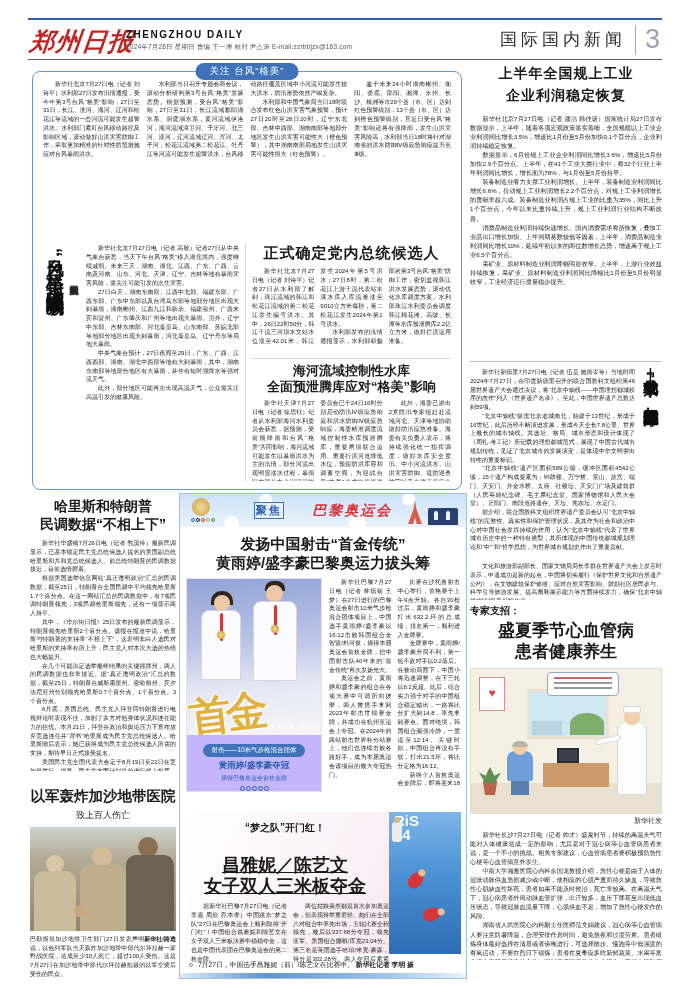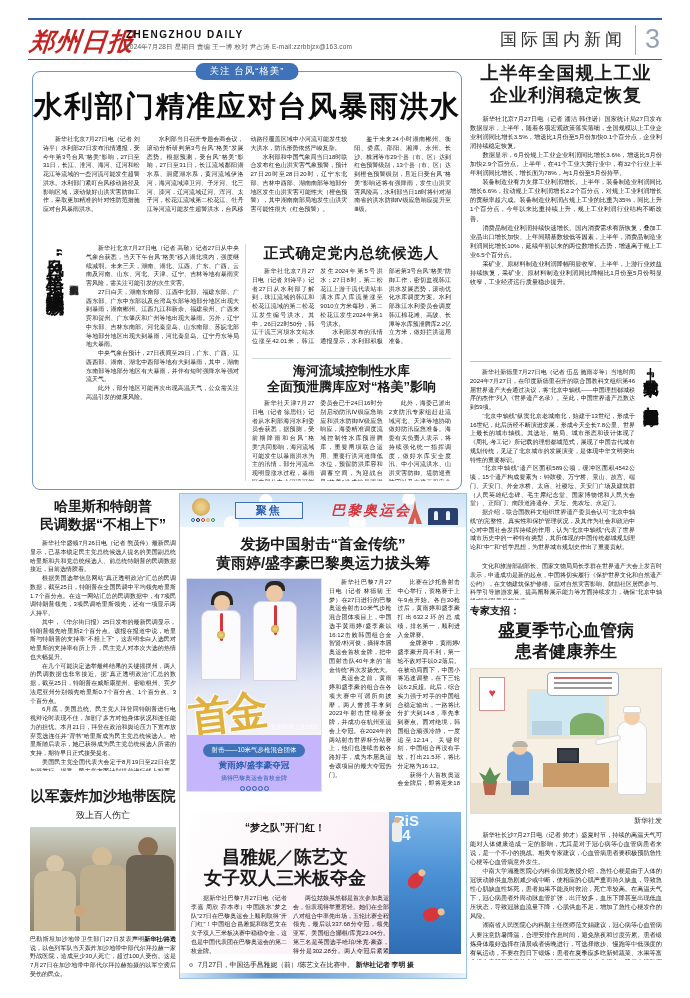--- a/index.html
+++ b/index.html
@@ -41,21 +41,21 @@
   .right-stack { flex:1; display:flex; flex-direction:column; }
   .rivers-title { text-align:center; font-size:15px; font-weight:900; letter-spacing:1px; }
   .rivers-body { margin-top:4px; height:86px; overflow:hidden; }
   .stack-divider { border-top:1px solid #ccd8e8; margin:5px 0 4px; }
   .haihe-title { text-align:center; font-size:13px; font-weight:900; line-height:16px; }
   .haihe-title span { display:block; }
   .haihe-body { margin-top:4px; flex:1; overflow:hidden; }
 
   
   .industry { left:470px; top:62px; width:192px; }
-  .industry-title { text-align:center; font-size:18px; font-weight:900; line-height:22px; letter-spacing:1px; }
+  .industry-title { text-align:center; font-size:14px; font-weight:900; line-height:22px; letter-spacing:1px; }
   .industry-title span { display:block; }
   .industry-body { margin-top:8px; height:238px; overflow:hidden; font-size:6.2px; }
   .rdivider1 { left:470px; top:361px; width:192px; height:1px; background:#bfbfbf; }
 
   .axis { left:470px; top:368px; width:192px; height:234px; }
   .axis-flex { display:flex; height:190px; overflow:hidden; }
   .axis-body-top { flex:1; overflow:hidden; margin-right:5px; }
   .axis-vtitle { writing-mode:vertical-rl; font-size:15px; font-weight:900; line-height:22px; color:#0d0d0d; }
   .axis-body-bottom { margin-top:4px; height:38px; overflow:hidden; }
 
@@ -110,21 +110,21 @@
       radial-gradient(circle at 30% 20%, #ffffff 0 6px, transparent 7px),
       radial-gradient(circle at 62% 85%, #ffffff 0 8px, transparent 9px),
       radial-gradient(circle at 80% 15%, #ffffff 0 6px, transparent 7px),
       linear-gradient(180deg,#cde2f6,#e9f3fc); }
   .emblem { position:absolute; left:12px; top:4px; width:18px; height:18px; border-radius:50%; background:radial-gradient(#ecd08a 20%,#c89a3f); }
   .mini-rings { position:absolute; left:11px; top:24px; display:flex; gap:1px; }
   .mini-rings i { width:4px; height:4px; border-radius:50%; border:1px solid #2b5fae; display:block; }
   .mini-rings i:nth-child(2){ border-color:#222; } .mini-rings i:nth-child(3){ border-color:#d6353b; }
   .mini-rings i:nth-child(4){ border-color:#d9a832; } .mini-rings i:nth-child(5){ border-color:#3f8a4f; }
   .banner-center { position:absolute; left:0; right:0; top:7px; text-align:center; }
-  .focus-label { display:inline-block; border:1px solid #3f72b8; background:#e8f1fb; color:#2b5fae; font-weight:bold; font-size:11px; padding:0 20px; letter-spacing:2px; vertical-align:middle; }
+  .focus-label { display:inline-block; border:1px solid #3f72b8; background:#e8f1fb; color:#2b5fae; font-weight:bold; font-size:11px; padding:0 1px; letter-spacing:2px; vertical-align:middle; }
   .banner-title { display:inline-block; color:#d6353b; font-size:14px; font-weight:900; font-style:italic; letter-spacing:2px; margin-left:24px; vertical-align:middle; }
   .eiffel { position:absolute; right:44px; top:6px; width:14px; height:24px; background:#d6604d; clip-path:polygon(50% 0,60% 38%,100% 100%,62% 100%,50% 72%,38% 100%,0 100%,40% 38%); }
   .landmark { position:absolute; right:8px; top:14px; width:30px; height:17px; background:#2b3f6e; border-radius:2px 2px 0 0; }
   .landmark i { position:absolute; top:3px; width:4px; height:9px; background:#e9f3fc; border-radius:2px 2px 0 0; display:block; }
   .landmark i:first-child { left:6px; } .landmark i:last-child { left:18px; }
 
   .shoot-title { margin-top:7px; text-align:center; font-size:15px; font-weight:900; line-height:19px; }
   .shoot-title span { display:block; }
   .shoot-row { margin:6px 6px 0; display:flex; height:214px; }
   .gold-photo { width:136px; display:flex; flex-direction:column; border:1px solid #e3e3ef; overflow:hidden; }
@@ -139,21 +139,21 @@
   .gp-caption { height:56px; background:#c4b5fd; text-align:center; padding-top:3px; }
   .gp-pill { display:inline-block; background:#3f72b8; color:#fff; font-size:6.5px; padding:2px 8px; border-radius:9px; }
   .gp-line1 { font-size:8.5px; font-weight:bold; color:#2b5fae; margin-top:3px; }
   .gp-line2 { font-size:6px; color:#2b5fae; margin-top:2px; }
   .gp-rings { margin-top:3px; display:flex; justify-content:center; gap:1px; }
   .gp-rings i { width:5px; height:5px; border-radius:50%; border:1px solid #2b5fae; display:block; }
   .shoot-body { flex:1; margin-left:7px; overflow:hidden; }
 
   .diving { position:absolute; left:5px; right:5px; top:318px; height:142px; background:linear-gradient(115deg,#ffffff 0%,#fbf1f6 55%,#f5e3ee 100%); }
   .dive-kicker { margin-top:9px; width:200px; text-align:center; font-size:10px; font-weight:bold; }
-  .dive-title { width:200px; text-align:center; font-size:18px; font-weight:900; line-height:21px; margin-top:12px; }
+  .dive-title { width:200px; text-align:center; font-size:18px; font-weight:900; line-height:21px; margin-top:20px;text-decoration:underline; }
   .dive-title span { display:block; }
   .dive-body { width:198px; margin:5px 0 0 6px; height:62px; overflow:hidden; }
   .dive-photo { position:absolute; right:0; top:0; width:72px; height:142px; background:linear-gradient(180deg,#7db5e8 0%,#4a90d4 45%,#2f6db5 100%); overflow:hidden; }
   .ris-text { position:absolute; left:5px; top:2px; color:#fff; font-size:15px; font-weight:900; line-height:14px; opacity:.95; }
   .diver { position:absolute; width:13px; height:17px; background:#d6353b; border-radius:45%; }
   .diver i { position:absolute; top:-5px; left:3px; width:7px; height:7px; background:#eac094; border-radius:50%; display:block; }
   .d1 { left:20px; top:60px; transform:rotate(40deg); }
   .d2 { left:36px; top:94px; transform:rotate(75deg); }
   .official { position:absolute; left:3px; top:10px; width:10px; height:20px; background:#ececec; border-radius:3px; }
   .official i { position:absolute; top:-5px; left:2px; width:6px; height:6px; background:#d8b48e; border-radius:50%; display:block; }
@@ -175,21 +175,20 @@
   </div>
   <div class="abs page-label">
     <span class="section-name">国际国内新闻</span>
     <span class="vertbar"></span>
     <span class="page-num">3</span>
   </div>
   <div class="abs headrule"></div>
 
   <div class="abs focus-box">
     <div class="focus-badge">关注 台风“格美”</div>
-    <div class="focus-title">水利部门精准应对台风暴雨洪水</div>
     <div class="focus-main-body bodytext cols-4">
       <p>新华社北京7月27日电（记者 刘诗平）水利部27日发布汛情通报，受今年第3号台风“格美”影响，27日至31日，长江、淮河、海河、辽河和松花江等流域的一些河流可能发生超警洪水。水利部门紧盯台风移动路径及影响区域，滚动做好山洪灾害防御工作，采取更加精准的针对性防范措施应对台风暴雨洪水。</p>
       <p>水利部当日召开专题会商会议，滚动分析研判第3号台风“格美”发展态势。根据预测，受台风“格美”影响，27日至31日，长江流域鄱阳湖水系、洞庭湖水系，黄河流域伊洛河，海河流域漳卫河、子牙河、北三河、滦河，辽河流域辽河、浑河、太子河，松花江流域第二松花江、牡丹江等河流可能发生超警洪水，台风移动路径覆盖区域中小河流可能发生较大洪水，防汛形势依然严峻复杂。</p>
       <p>水利部和中国气象局当日18时联合发布红色山洪灾害气象预警，预计27日20时至28日20时，辽宁东北部、吉林中西部、湖南南部等地部分地区发生山洪灾害可能性大（橙色预警），其中湖南南部局地发生山洪灾害可能性很大（红色预警）。</p>
       <p>鉴于未来24小时湖南郴州、衡阳、娄底、邵阳、湘潭、永州、长沙、株洲等市29个县（市、区）达到红色预警级别，13个县（市、区）达到橙色预警级别，且近日受台风“格美”影响还将有强降雨，发生山洪灾害风险高，水利部当日18时将针对湖南省的洪水防御Ⅳ级应急响应提升至Ⅲ级。</p>
 
     </div>
     <div class="focus-subrow">
       <div class="typhoon">
         <div class="typhoon-vtitle">台风“格美”强度继续减弱</div>

